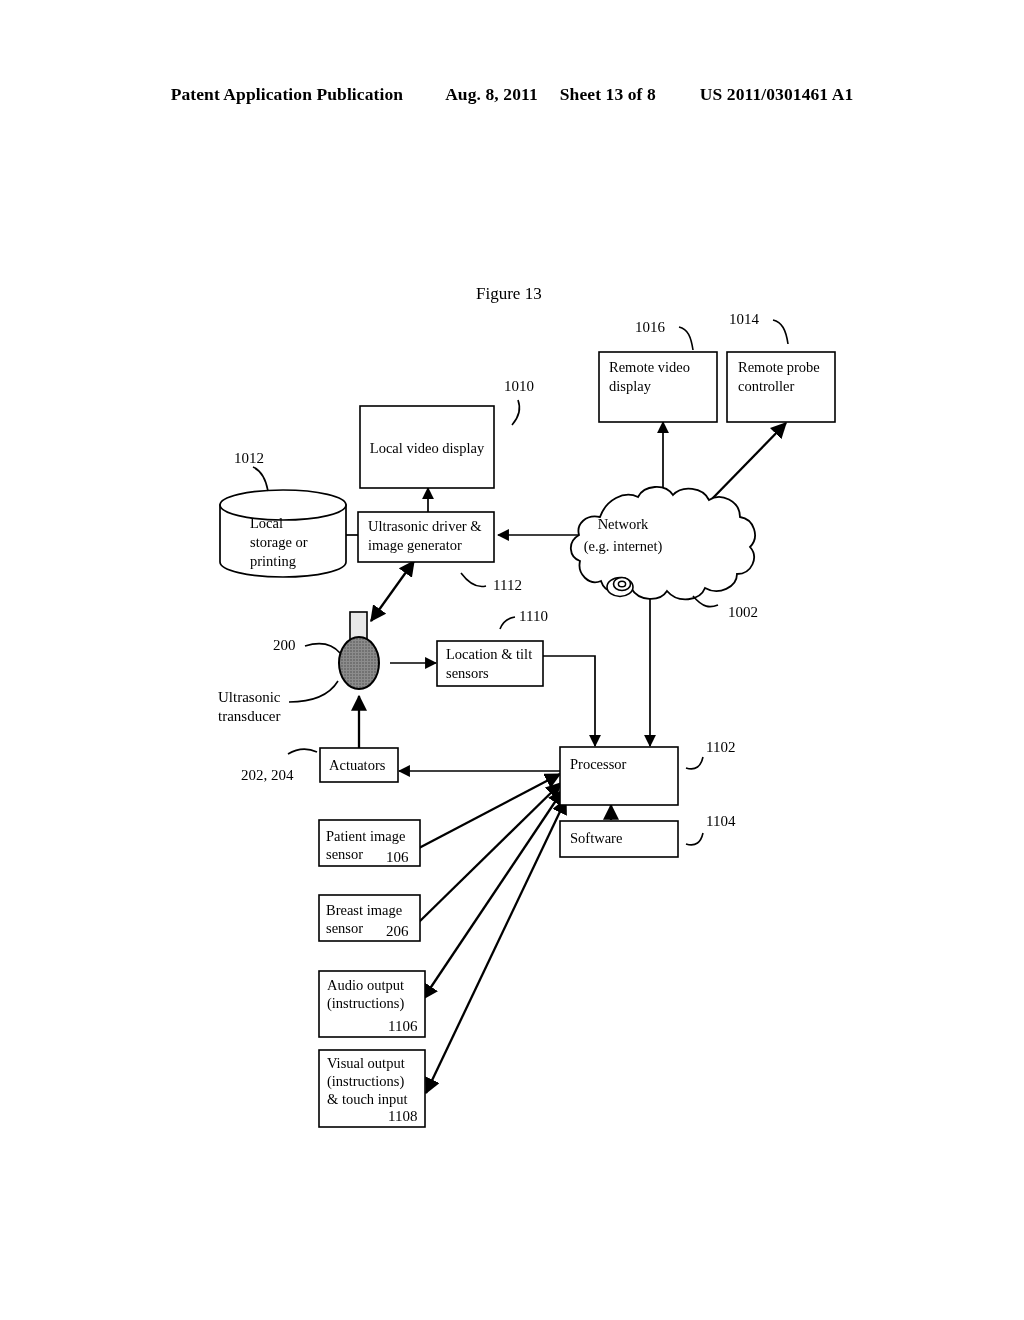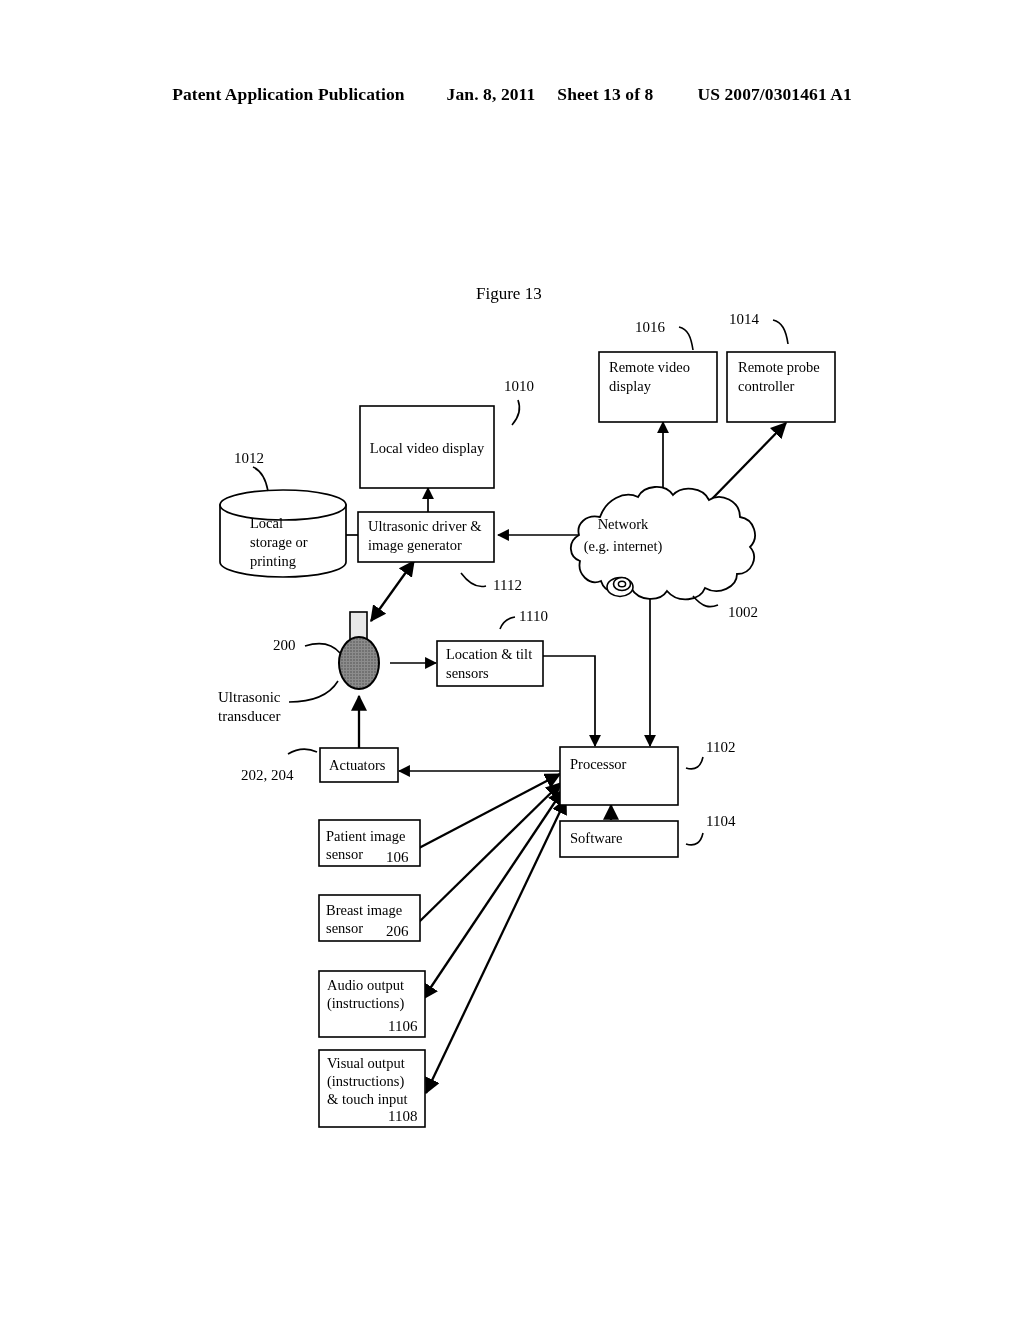--- a/index.html
+++ b/index.html
@@ -96,25 +96,25 @@
   }
 </style>
 </head>
 <body>
 
 <div id="page">
 
   <div class="pub-header">
     <span class="seg">Patent Application Publication</span>
     <span class="gap-lg"></span>
-    <span class="seg">Jan. 8, 2011</span>
+    <span class="seg">Aug. 8, 2011</span>
     <span class="gap-md"></span>
     <span class="seg">Sheet 13 of 8</span>
     <span class="gap-xl"></span>
-    <span class="seg">US 2007/0301461 A1</span>
+    <span class="seg">US 2011/0301461 A1</span>
   </div>
 
   <div id="figure-area">
     <svg width="1024" height="1320" viewBox="0 0 1024 1320" xmlns="http://www.w3.org/2000/svg">
       <defs>
         <marker id="arrow" viewBox="0 0 10 10" refX="9.2" refY="5" markerWidth="7" markerHeight="7" orient="auto-start-reverse">
           <path d="M 0 0 L 10 5 L 0 10 z" fill="#000000"></path>
         </marker>
         <marker id="arrow-sm" viewBox="0 0 10 10" refX="9.2" refY="5" markerWidth="6" markerHeight="6" orient="auto-start-reverse">
           <path d="M 0 0 L 10 5 L 0 10 z" fill="#000000"></path>

